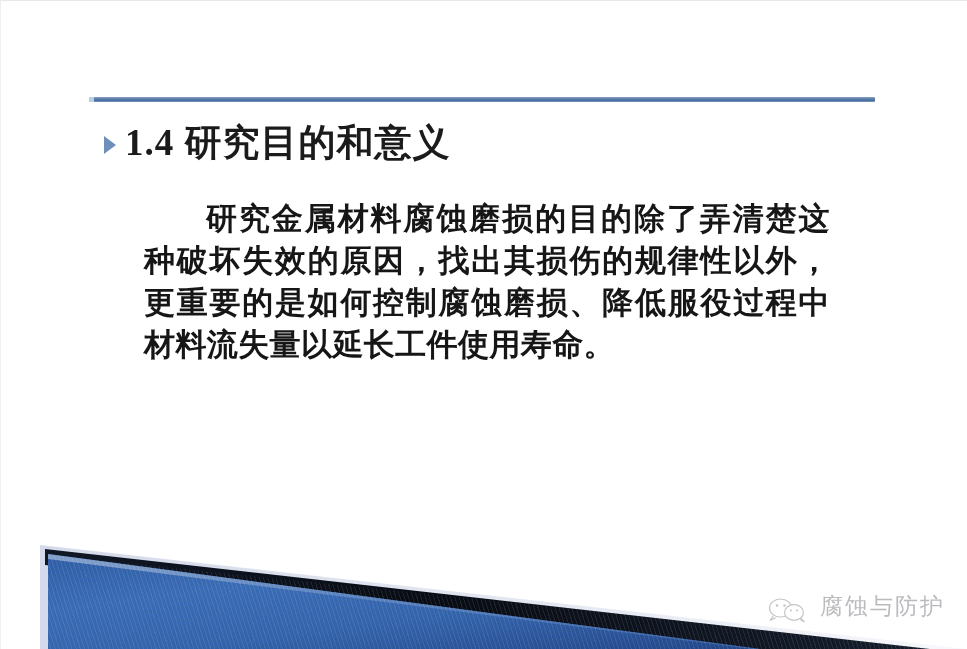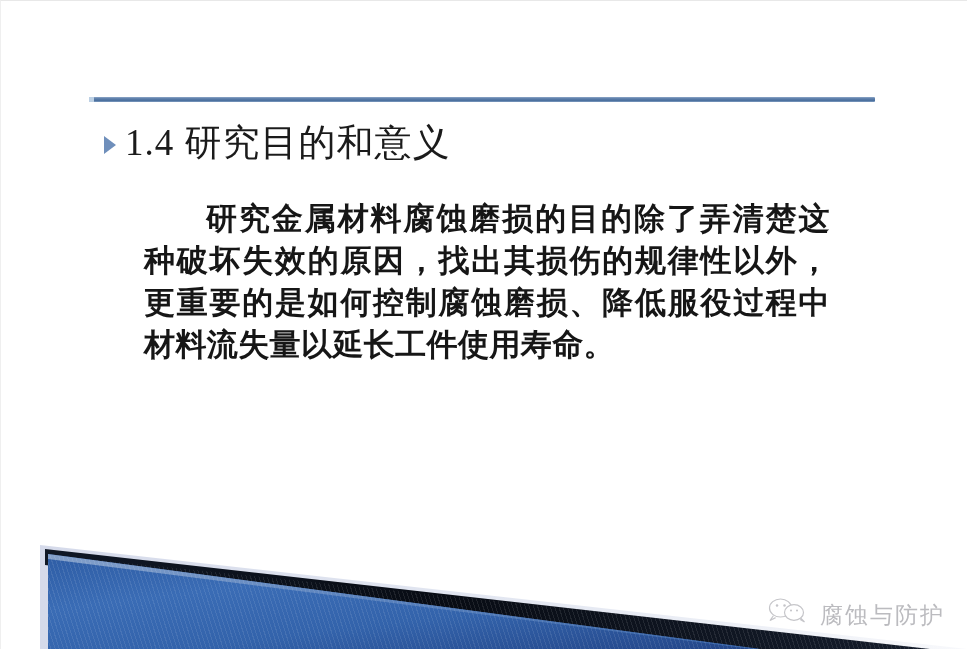--- a/index.html
+++ b/index.html
@@ -64,21 +64,21 @@
     height: 0;
     border-top: 9px solid transparent;
     border-bottom: 9px solid transparent;
     border-left: 12px solid #6f8fbb;
     flex: 0 0 auto;
     margin-top: 3px;
   }
   .title-text {
     font-family: "Liberation Serif", "DejaVu Serif", serif;
     font-size: 37px;
-    font-weight: normal;
+    font-weight: bold;
     color: #1b1b1b;
     letter-spacing: 1px;
     line-height: 1.05;
     white-space: nowrap;
   }
 
   
   .body-block {
     position: absolute;
     left: 128px;
@@ -150,21 +150,21 @@
     );
     clip-path: polygon(48px 100%, 967px 100%, 967px 100%, 48px 46px);
   }
 
   
   .watermark {
     position: absolute;
     right: 22px;
     bottom: 22px;
     display: flex;
-    align-items: flex-end;
+    align-items: flex-start;
     gap: 11px;
     opacity: 0.97;
   }
   .wechat-icon {
     width: 42px;
     height: 32px;
     flex: 0 0 auto;
   }
   .watermark-text {
     font-family: "Liberation Sans", "DejaVu Sans", sans-serif;

